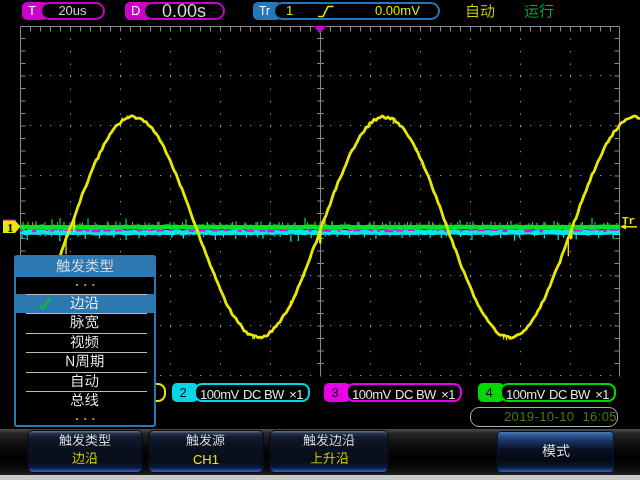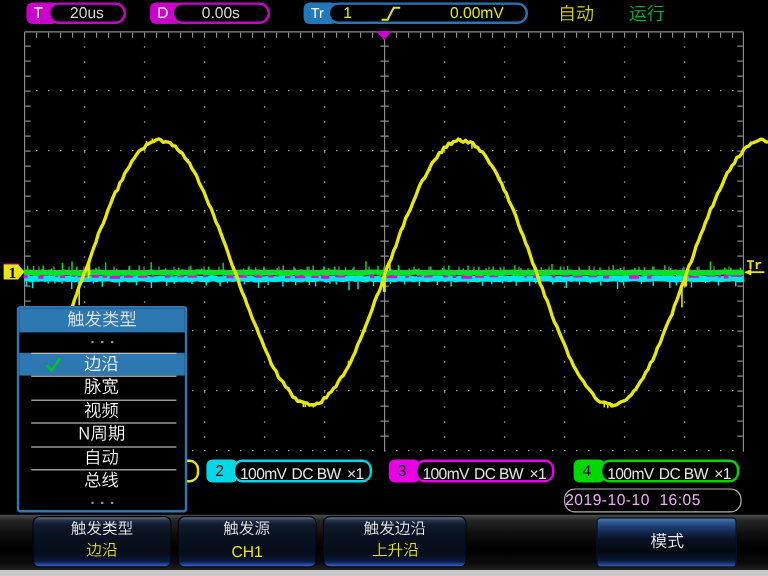--- a/index.html
+++ b/index.html
@@ -39,21 +39,21 @@
     <text x="7" y="231.5" font-family="Liberation Serif" font-size="13" font-weight="bold" fill="#000">1</text>
     <text x="622" y="224" font-family="Liberation Mono" font-size="11" font-weight="bold" fill="#e8e800">Tr</text>
     <path d="M624 226.8H637" stroke="#e8e800" stroke-width="1.5"></path>
     <polygon points="620,226.8 626,224.1 626,229.5" fill="#e8e800"></polygon>
   </svg>
 <div class="ab" style="left:22px;top:2px;width:26px;height:18px;background:#cc00cc;border-radius:5px;color:#fff;font-size:13px;line-height:18px;padding-left:6px">T</div>
 <div class="ab" style="left:40px;top:2px;width:65px;height:18px;background:#000;border:2px solid #cc00cc;border-radius:9px"></div>
 <div class="ab" style="left:40px;top:2px;width:65px;height:18px;line-height:18px;text-align:center;color:#d9d9d9;font-size:13px">20us</div>
 <div class="ab" style="left:125px;top:2px;width:26px;height:18px;background:#cc00cc;border-radius:5px;color:#fff;font-size:13px;line-height:18px;padding-left:6px">D</div>
 <div class="ab" style="left:143px;top:2px;width:82px;height:18px;background:#000;border:2px solid #cc00cc;border-radius:9px"></div>
-<div class="ab" style="left:143px;top:2px;width:82px;height:18px;line-height:18px;text-align:center;color:#d9d9d9;font-size:13px">0.00s</div>
+<div class="ab" style="left:143px;top:2px;width:82px;height:18px;line-height:18px;text-align:center;color:#d9d9d9;font-size:18px">0.00s</div>
 <div class="ab" style="left:253px;top:2px;width:28px;height:18px;background:#2278bb;border-radius:5px;color:#fff;font-size:12px;line-height:18px;padding-left:6px">Tr</div>
 <div class="ab" style="left:273px;top:2px;width:167px;height:18px;background:#000;border:2px solid #2278bb;border-radius:9px"></div>
 <div class="ab" style="left:286px;top:2px;height:18px;line-height:18px;color:#e8e800;font-size:13px">1</div>
 <svg class="ab" style="left:317px;top:5px" width="18" height="13" viewBox="0 0 18 13">
     <polyline points="1,11.5 6,11.5 11,1.5 16.5,1.5" fill="none" stroke="#e8e800" stroke-width="1.6"></polyline>
   </svg>
 <div class="ab" style="left:375px;top:2px;height:18px;line-height:18px;color:#e8e800;font-size:13px">0.00mV</div>
 <svg style="position:absolute;left:465px;top:3.5px;" width="30" height="16" viewBox="0 0 30 16" fill="#d8d800">
     <path transform="translate(0.0,12.6) scale(0.015000,-0.015000)" d="M234 415H780V260H234ZM234 478V636H780V478ZM234 198H780V41H234ZM460 840C452 800 434 744 418 700H166V-79H234V-22H780V-74H849V700H485C503 739 521 786 537 829Z"></path>
     <path transform="translate(15.0,12.6) scale(0.015000,-0.015000)" d="M91 756V695H476V756ZM659 821C659 750 659 677 656 605H508V541H653C641 311 600 96 461 -30C478 -40 502 -62 514 -77C662 63 706 294 719 541H877C865 177 851 44 824 12C814 1 803 -2 785 -1C763 -1 709 -1 651 4C663 -15 670 -43 672 -62C726 -66 781 -66 812 -64C843 -61 863 -53 882 -28C917 16 930 156 943 570C943 580 944 605 944 605H722C724 677 725 749 725 821ZM89 47C111 61 147 70 430 133L450 63L509 83C490 153 445 274 406 364L350 349C371 300 392 243 411 189L160 137C200 230 240 346 266 455H495V516H55V455H196C170 335 127 214 113 181C96 143 83 115 67 111C75 94 85 62 89 48Z"></path>
@@ -91,21 +91,21 @@
   </div>
 <div style="position:absolute;left:478px;top:383px;width:138px;height:19px">
     <div style="position:absolute;left:0;top:0;width:26px;height:19px;background:#00d800;border-radius:5px"></div>
     <div style="position:absolute;left:4px;top:0;width:14px;height:19px;line-height:19px;text-align:center;color:#000;font-size:13px">4</div>
     <div style="position:absolute;left:22px;top:0;width:116px;height:19px;background:#000;border:2px solid #00d800;border-radius:8px;color:#e4e4e4;font-size:13px;letter-spacing:-0.5px;line-height:15px">
       <span style="position:absolute;left:4px;top:1.5px">100mV</span>
       <span style="position:absolute;left:47px;top:1.5px">DC&nbsp;BW</span>
       <span style="position:absolute;right:5px;top:1.5px">×1</span>
     </div>
   </div>
-<div class="ab" style="left:470px;top:407px;width:148px;height:20px;border:1.5px solid #b0b0b0;border-radius:9px;text-align:left;line-height:18px;color:#f0abfc;font-size:13px;letter-spacing:0.4px">2019-10-10&nbsp; 16:05</div>
+<div class="ab" style="left:470px;top:407px;width:148px;height:20px;border:1.5px solid #b0b0b0;border-radius:9px;text-align:right;line-height:18px;color:#4d7c0f;font-size:13px;letter-spacing:0.4px">2019-10-10&nbsp; 16:05</div>
 <div class="ab" style="left:14px;top:255px;width:142px;height:172px;background:#000;border:2px solid #2e78b2;border-radius:3px">
     <div class="ab" style="left:0;top:0;width:138px;height:20px;background:#2e78b2"></div>
     <div class="ab" style="left:40px;top:2px"><svg style="position:relative;" width="58" height="15" viewBox="0 0 58 15" fill="#e6e6e6">
         <path transform="translate(0.0,12.2) scale(0.014500,-0.014500)" d="M258 532V408H166V532ZM310 532H404V408H310ZM160 585C179 619 196 656 212 695H341C327 658 309 616 291 585ZM193 839C162 715 106 595 34 518C49 509 76 488 87 478L109 506V319C109 206 102 57 39 -49C52 -55 78 -70 89 -80C131 -9 151 85 160 175H258V-49H310V175H404V1C404 -9 401 -11 393 -11C385 -12 360 -12 330 -11C339 -26 347 -51 350 -67C391 -67 418 -65 435 -55C454 -45 459 -28 459 0V585H353C378 628 403 680 420 727L379 753L369 750H233C241 775 249 800 256 825ZM258 356V229H164C165 261 166 291 166 319V356ZM310 356H404V229H310ZM674 836V645H509V273H675V53L476 29L487 -36C592 -23 737 -2 879 18C892 -17 901 -49 907 -75L965 -53C949 17 901 129 851 214L798 196C818 159 838 118 856 76L742 62V273H912V645H743V836ZM566 587H679V332H566ZM738 587H854V332H738Z"></path>
         <path transform="translate(14.5,12.2) scale(0.014500,-0.014500)" d="M674 790C718 744 775 679 804 641L857 678C828 714 770 777 726 822ZM146 527C156 538 188 543 253 543H394C329 332 217 166 32 52C49 40 73 16 82 1C214 83 310 188 379 316C421 237 473 168 537 110C449 47 346 3 240 -23C253 -38 269 -63 277 -80C389 -49 496 -2 589 67C680 -2 791 -52 920 -81C929 -63 947 -36 962 -22C837 2 729 47 640 109C727 186 796 286 837 414L792 435L779 432H433C447 468 460 505 471 543H928V608H488C506 678 519 752 530 830L455 842C445 759 431 681 412 608H223C251 661 278 729 298 795L226 809C209 732 171 651 160 631C148 609 137 594 124 591C131 575 142 542 146 527ZM587 150C516 210 460 283 420 368H747C710 281 654 209 587 150Z"></path>
         <path transform="translate(29.0,12.2) scale(0.014500,-0.014500)" d="M750 819C725 778 681 717 647 679L701 658C738 693 782 746 819 796ZM184 789C227 748 273 689 292 651L351 681C331 720 284 777 241 816ZM464 837V642H73V579H408C326 491 189 419 56 386C70 373 89 348 99 331C237 372 377 454 464 557V380H531V538C660 473 812 389 894 335L927 390C846 441 700 518 575 579H932V642H531V837ZM468 357C463 316 457 279 447 245H69V182H422C371 84 270 18 48 -17C61 -32 78 -61 83 -78C335 -34 445 52 498 182C574 36 716 -46 919 -78C927 -60 946 -31 961 -16C778 6 642 72 569 182H934V245H518C527 280 533 317 538 357Z"></path>
         <path transform="translate(43.5,12.2) scale(0.014500,-0.014500)" d="M639 781V447H701V781ZM827 833V383C827 369 823 365 807 365C792 363 742 363 682 365C692 347 702 321 705 303C777 303 825 304 854 315C882 325 890 343 890 382V833ZM393 737V593H261V602V737ZM69 593V533H194C184 464 152 392 63 337C76 327 98 303 108 289C209 354 246 446 257 533H393V315H456V533H574V593H456V737H553V797H102V737H199V603V593ZM473 334V217H152V155H473V20H47V-43H952V20H540V155H847V217H540V334Z"></path>
       </svg></div>
     <svg class="ab" style="left:60px;top:27.2px" width="19" height="2.5" viewBox="0 0 19 2.5">
       <rect x="0" y="0" width="2" height="2" fill="#909090"></rect>

